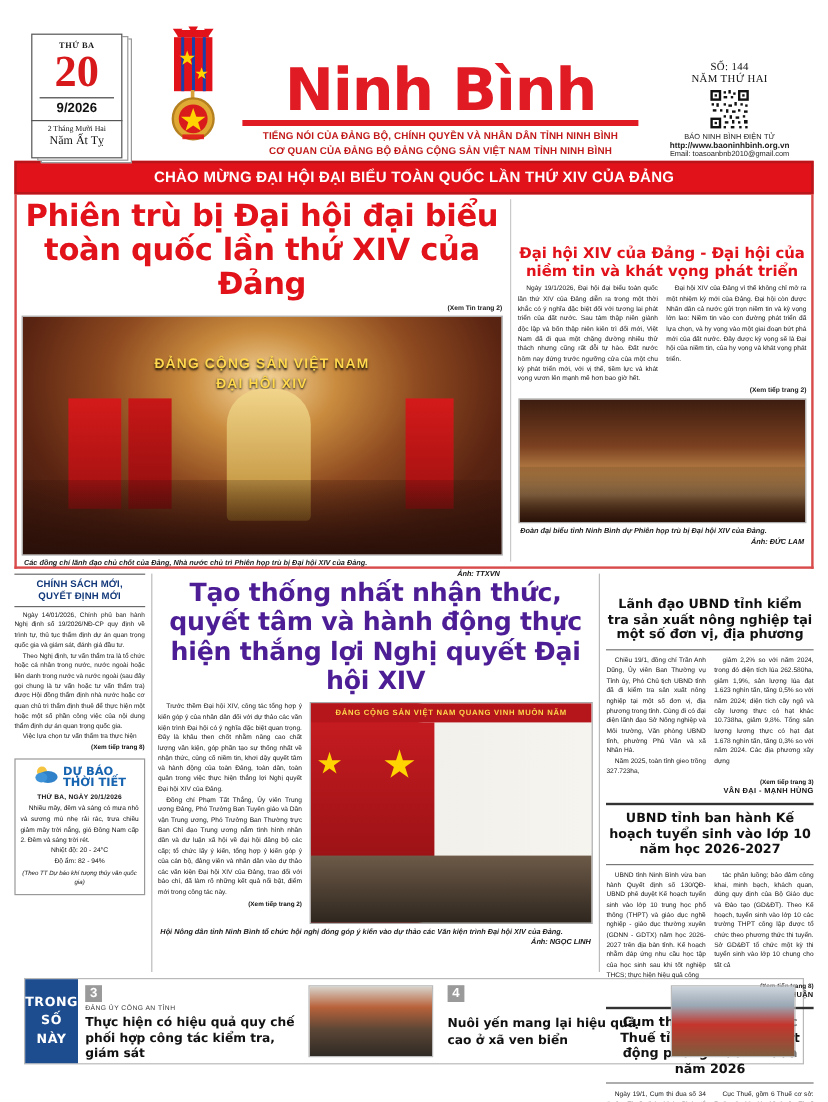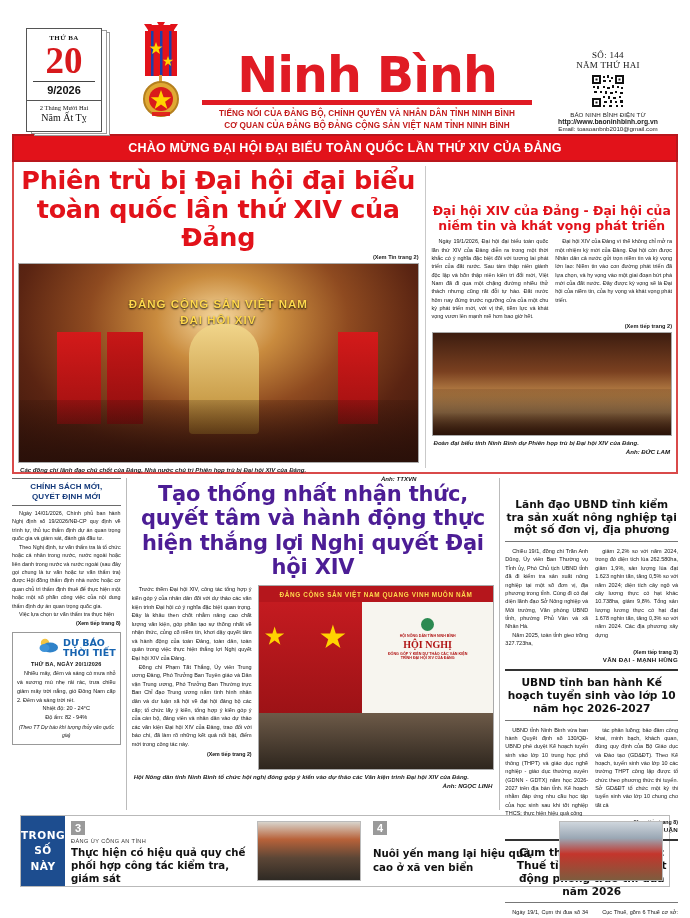--- a/index.html
+++ b/index.html
@@ -77,21 +77,21 @@
   .col-b { width: 386px; border-left: 1px solid #bbb; border-right: 1px solid #bbb; padding: 0 5px; }
   .col-c { width: 178px; margin-top: 20px; }
 
   .boxhead { border: 1px solid #6a6a6a; border-width: 1px 0; text-align: center; font-weight: bold;
              font-size: 8px; color: #12387a; padding: 3px 0; line-height: 1.25; letter-spacing: .1px; }
   .body-sm { font-size: 5.4px; line-height: 1.56; text-align: justify; color:#141414; margin-top: 3px; }
   .body-sm p { text-indent: 7px; }
   .contin-s { text-align: right; font-size: 5.3px; font-weight: bold; margin-top: 2px; }
 
   .weather { border: 1px solid #999; margin-top: 6px; padding: 4px 4px 5px; }
-  .wz-head { display: flex; align-items: center; justify-content: flex-end; gap: 3px; }
+  .wz-head { display: flex; align-items: center; justify-content: center; gap: 3px; }
   .wz-title { font-size: 9.5px; font-weight: bold; color: #1663b0; line-height: 1.05; font-family: "DejaVu Sans", sans-serif; }
   .wz-date { text-align: center; font-size: 5.5px; font-weight: bold; margin-top: 3px; letter-spacing:.2px; }
   .wz-body { font-size: 5.5px; line-height: 1.58; text-align: justify; margin-top: 2px; }
   .wz-body p { text-indent: 7px; }
   .wz-c { text-align: center; font-size: 5.6px; line-height: 1.6; }
   .wz-src { text-align: center; font-size: 5.1px; font-style: italic; line-height: 1.5; margin-top: 2px; }
 
   .hl-blue { color: #4c1d95; font-weight: bold; font-size: 21px; line-height: 1.16; text-align: center;
              font-family: "DejaVu Sans", sans-serif; letter-spacing:-.2px; padding: 4px 0 0; }
   .mid-flex { display: flex; gap: 6px; margin-top: 6px; }
@@ -311,27 +311,20 @@
           <p>Trước thềm Đại hội XIV, công tác tổng hợp ý kiến góp ý của nhân dân đối với dự thảo các văn kiện trình Đại hội có ý nghĩa đặc biệt quan trọng. Đây là khâu then chốt nhằm nâng cao chất lượng văn kiện, góp phần tạo sự thống nhất về nhận thức, củng cố niềm tin, khơi dậy quyết tâm và hành động của toàn Đảng, toàn dân, toàn quân trong việc thực hiện thắng lợi Nghị quyết Đại hội XIV của Đảng.</p>
           <p>Đồng chí Phạm Tất Thắng, Ủy viên Trung ương Đảng, Phó Trưởng Ban Tuyên giáo và Dân vận Trung ương, Phó Trưởng Ban Thường trực Ban Chỉ đạo Trung ương nắm tình hình nhân dân và dư luận xã hội về đại hội đảng bộ các cấp; tổ chức lấy ý kiến, tổng hợp ý kiến góp ý của cán bộ, đảng viên và nhân dân vào dự thảo các văn kiện Đại hội XIV của Đảng, trao đổi với báo chí, đã làm rõ những kết quả nổi bật, điểm mới trong công tác này.</p>
           <div class="contin-s">(Xem tiếp trang 2)</div>
         </div>
         <div class="photo p-mid ph-hoinghi">
           <div style="position:absolute;left:0;right:0;top:0;height:16px;background:#b5161c;color:#ffd84d;font-size:6.4px;font-weight:bold;letter-spacing:.6px;display:flex;align-items:center;justify-content:center;">ĐẢNG CỘNG SẢN VIỆT NAM QUANG VINH MUÔN NĂM</div>
           <div style="position:absolute;left:0;top:16px;width:44%;bottom:54px;background:linear-gradient(180deg,#c41b20,#9c1216);">
             <div style="position:absolute;left:6px;top:24px;width:20px;height:20px;background:#ffd400;clip-path:polygon(50% 0,61% 35%,98% 35%,68% 57%,79% 91%,50% 70%,21% 91%,32% 57%,2% 35%,39% 35%);"></div>
             <div style="position:absolute;right:16px;top:22px;width:26px;height:26px;background:#ffd400;clip-path:polygon(50% 0,61% 35%,98% 35%,68% 57%,79% 91%,50% 70%,21% 91%,32% 57%,2% 35%,39% 35%);"></div>
           </div>
-          <div style="position:absolute;left:44%;right:0;top:16px;bottom:54px;background:#f7f5ef;text-align:center;padding-top:16px;">
-            <div style="width:13px;height:13px;margin:0 auto;background:#2c8a52;border-radius:50%;"></div>
-            <div style="font-size:3.6px;color:#b01414;font-weight:bold;margin-top:3px;">HỘI NÔNG DÂN TỈNH NINH BÌNH</div>
-            <div style="font-size:10px;color:#b01414;font-weight:bold;font-family:'Liberation Serif',serif;margin-top:1px;">HỘI NGHỊ</div>
-            <div style="font-size:3.7px;color:#b01414;font-weight:bold;margin-top:2px;">ĐÓNG GÓP Ý KIẾN DỰ THẢO CÁC VĂN KIỆN</div>
-            <div style="font-size:3.7px;color:#b01414;font-weight:bold;">TRÌNH ĐẠI HỘI XIV CỦA ĐẢNG</div>
-          </div>
           <div style="position:absolute;left:0;right:0;bottom:0;height:56px;background:linear-gradient(180deg,#6d5a48,#2e261e);"></div>
         </div>
       </div>
       <div class="cap">Hội Nông dân tỉnh Ninh Bình tổ chức hội nghị đóng góp ý kiến vào dự thảo các Văn kiện trình Đại hội XIV của Đảng.</div>
       <div class="credit">Ảnh: NGỌC LINH</div>
     </div>
 
     <div class="col-c">
 
       <div>

